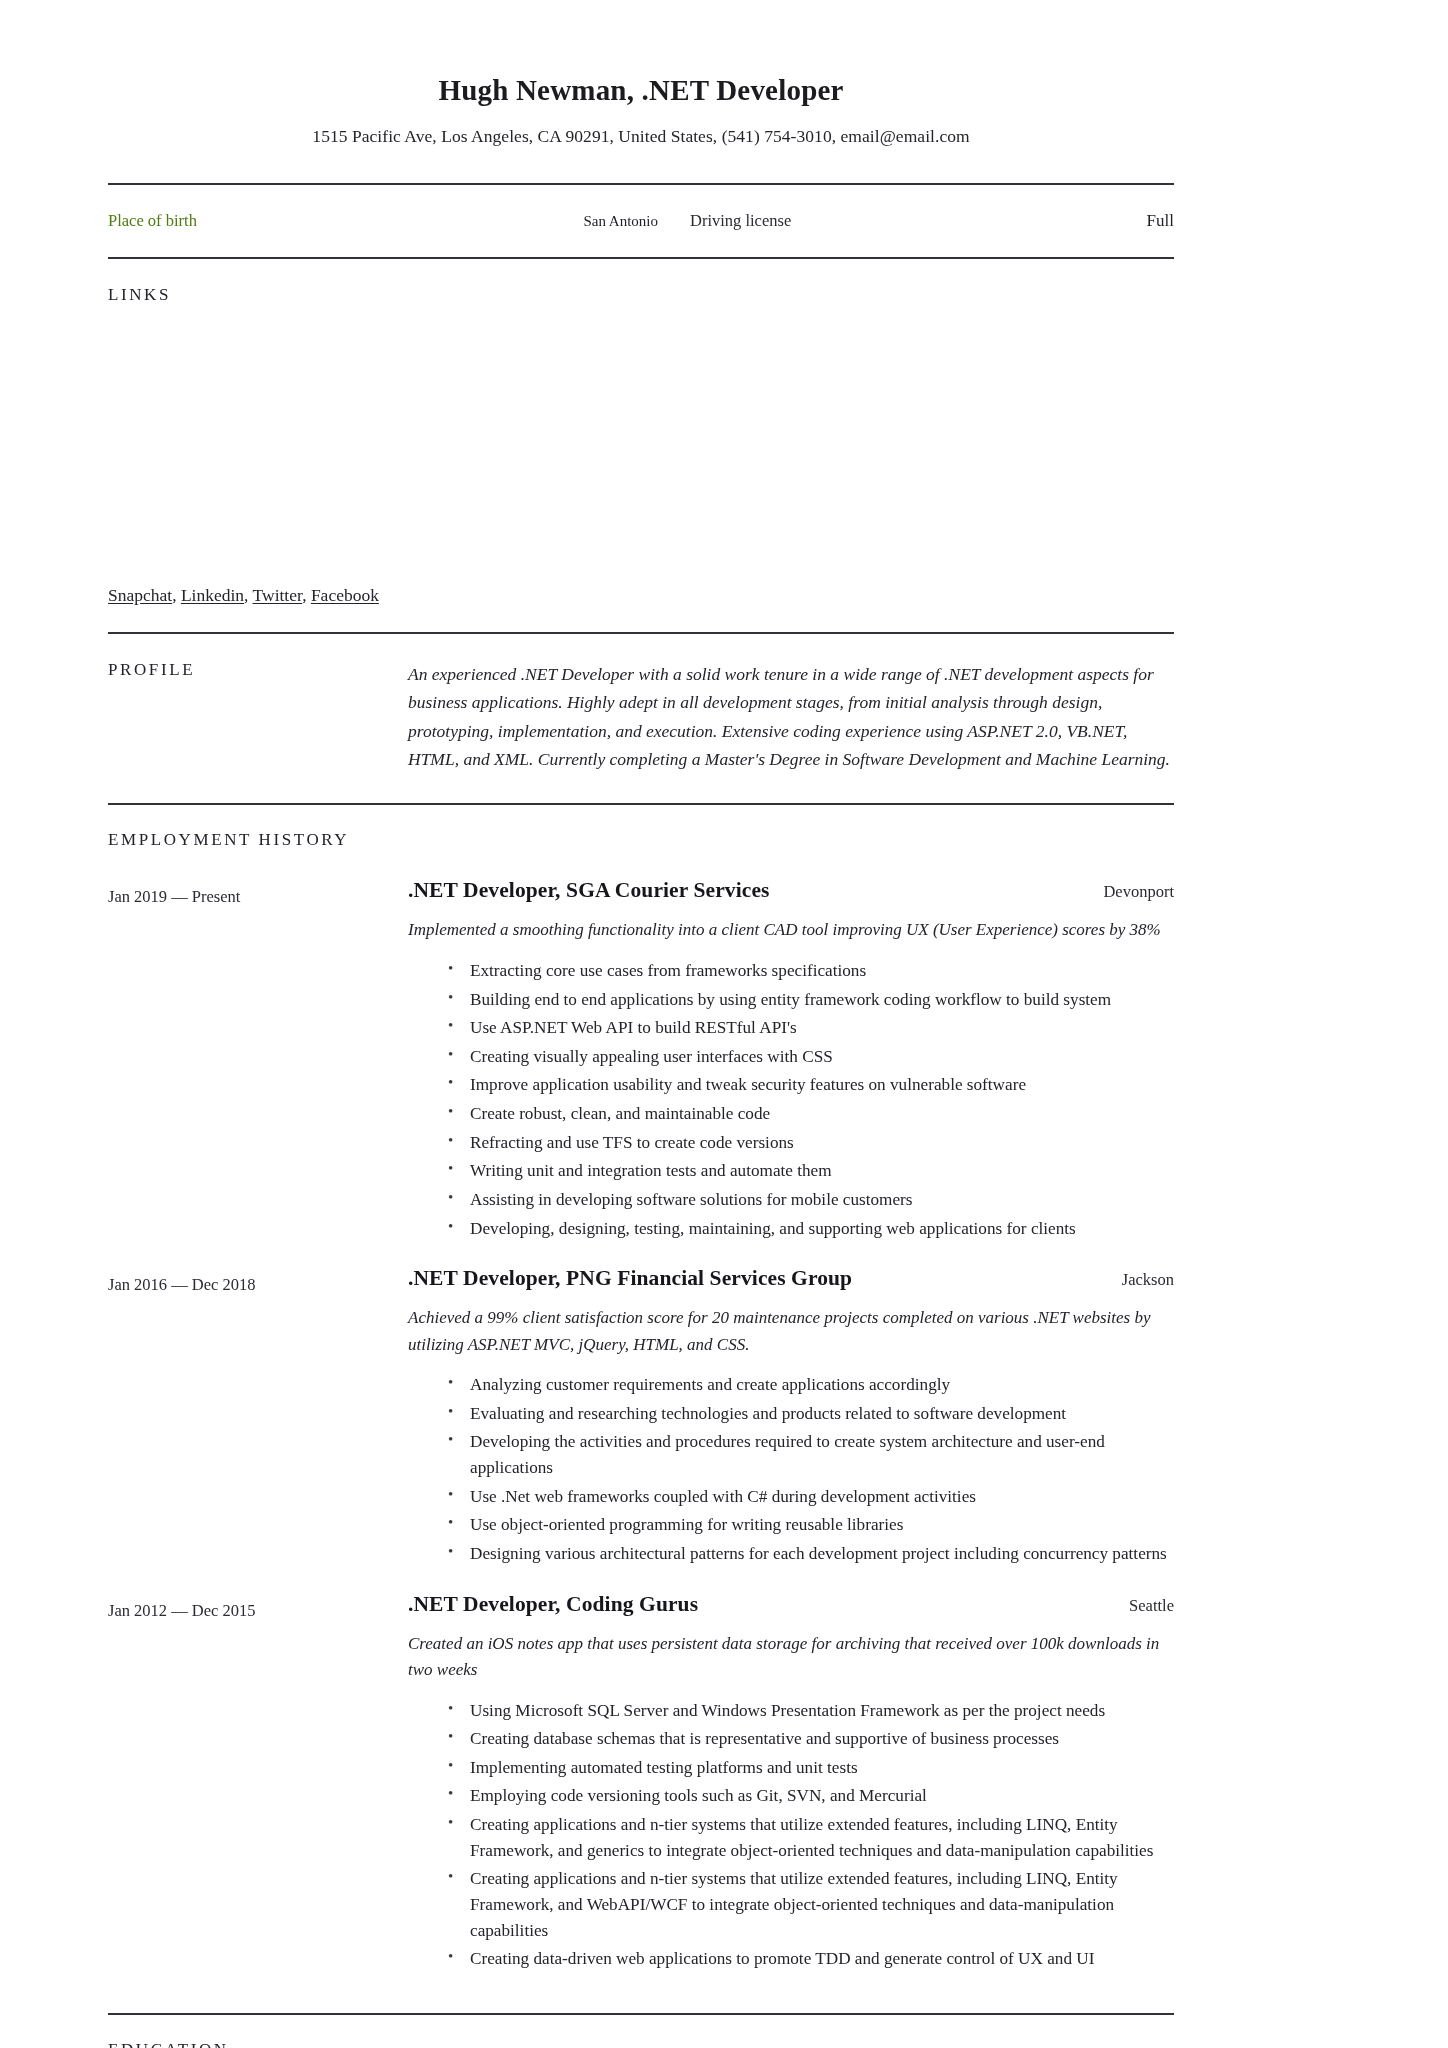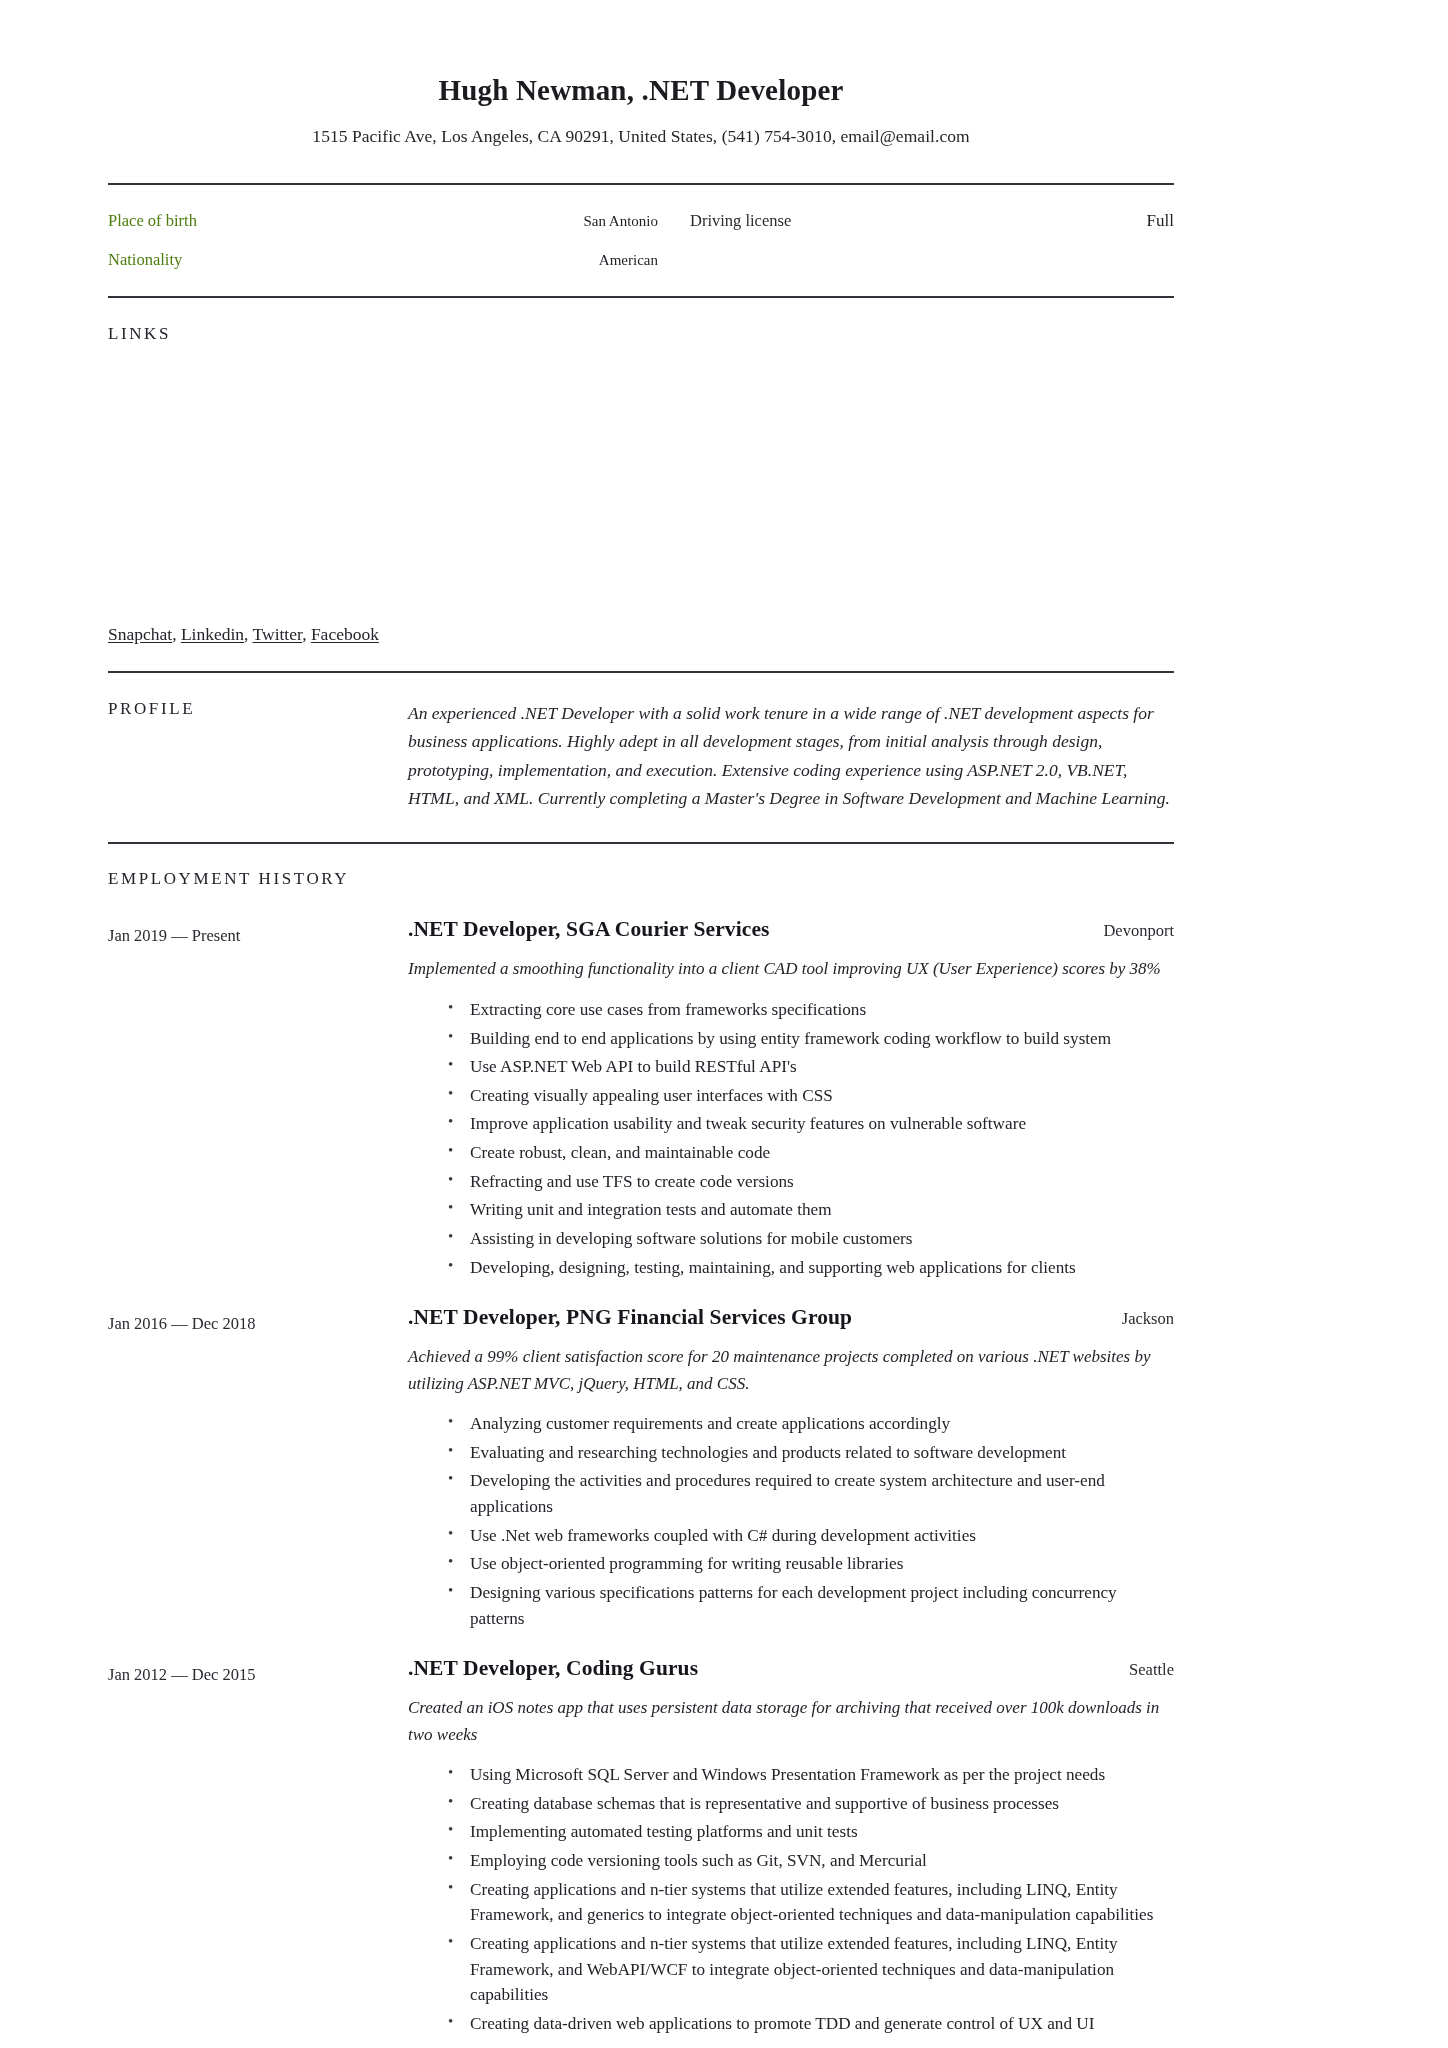--- a/index.html
+++ b/index.html
@@ -218,26 +218,20 @@
   </div>
 
   <hr class="rule rule-top">
 
   <div class="details">
     <div class="detail-row">
       <div class="detail-label">Place of birth</div>
       <div class="detail-value-a">San Antonio</div>
       <div class="detail-label-b">Driving license</div>
       <div class="detail-value-b">Full</div>
-    </div>
-    <div class="detail-row">
-      <div class="detail-label">Nationality</div>
-      <div class="detail-value-a">American</div>
-      <div class="detail-label-b"></div>
-      <div class="detail-value-b"></div>
     </div>
   </div>
 
   <hr class="rule">
 
   <div class="section links-block">
     <div class="col-label">
       <div class="section-title">Links</div>
     </div>
     <div class="col-body">
@@ -291,21 +285,21 @@
             <div class="entry-title">.NET Developer, PNG Financial Services Group</div>
             <div class="entry-location">Jackson</div>
           </div>
           <div class="entry-summary">Achieved a 99% client satisfaction score for 20 maintenance projects completed on various .NET websites by utilizing ASP.NET MVC, jQuery, HTML, and CSS.</div>
           <ul class="bullets">
             <li>Analyzing customer requirements and create applications accordingly</li>
             <li>Evaluating and researching technologies and products related to software development</li>
             <li>Developing the activities and procedures required to create system architecture and user-end applications</li>
             <li>Use .Net web frameworks coupled with C# during development activities</li>
             <li>Use object-oriented programming for writing reusable libraries</li>
-            <li>Designing various specifications patterns for each development project including concurrency patterns</li>
+            <li>Designing various architectural patterns for each development project including concurrency patterns</li>
           </ul>
         </div>
       </div>
       <div class="entry">
         <div class="entry-date">Jan 2012 — Dec 2015</div>
         <div class="entry-main">
           <div class="entry-titlerow">
             <div class="entry-title">.NET Developer, Coding Gurus</div>
             <div class="entry-location">Seattle</div>
           </div>

